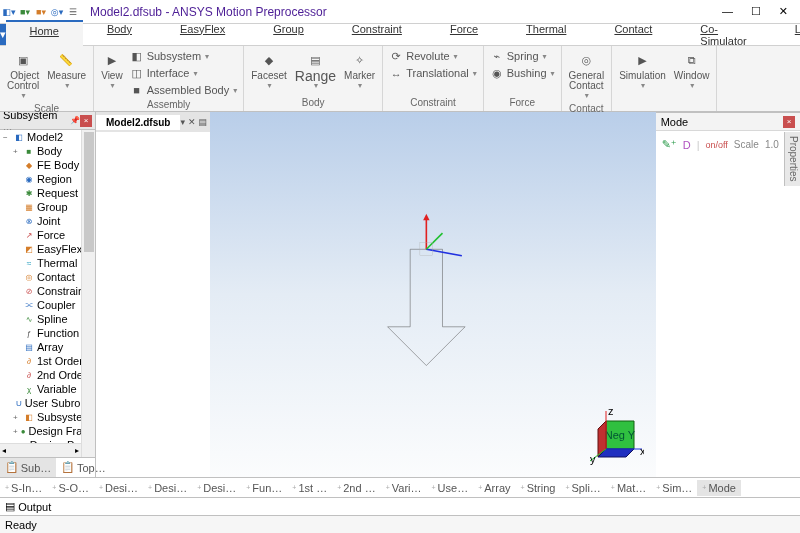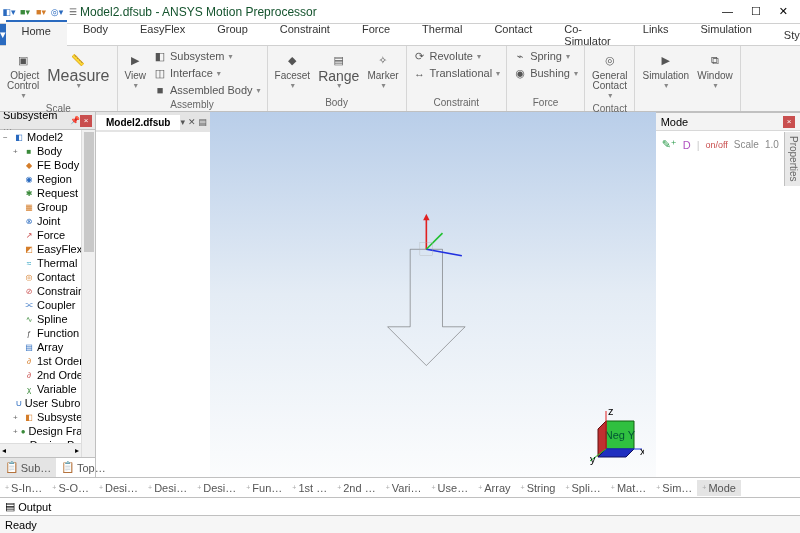--- a/index.html
+++ b/index.html
@@ -1,25 +1,25 @@
 <!DOCTYPE html>
 <html><head>
 <meta charset="utf-8">
 <style>
   * { box-sizing: border-box; margin: 0; padding: 0; font-family: "Segoe UI", Tahoma, sans-serif; font-size: 11px; }
   body { width: 800px; height: 533px; background: #fff; overflow: hidden; display: flex; flex-direction: column; }
   .titlebar { height: 24px; display: flex; align-items: center; padding: 0 2px; border-bottom: 1px solid #d0d0d0; background: #fff; }
   .tb-icons { display: flex; gap: 2px; align-items: center; }
   .tb-icons span { width: 14px; height: 14px; display: inline-flex; align-items: center; justify-content: center; font-size: 9px; color: #444; }
-  .title { font-size: 12px; color: #14532d; }
+  .title { margin-left: 10px; font-size: 12px; color: #4c1d95; }
   .win-controls { margin-left: auto; display: flex; gap: 18px; padding-right: 10px; font-size: 13px; }
   .win-controls span { cursor: pointer; }
   .menubar { height: 22px; display: flex; align-items: center; border-bottom: 1px solid #d0d0d0; background: #fff; }
   .menubar .app-btn { width: 32px; height: 100%; background: #2a6abf; display: flex; align-items: center; justify-content: center; color: #fff; }
-  .menubar .tab { padding: 3px 16px; cursor: pointer; color: #333; }
+  .menubar .tab { padding: 3px 24px; cursor: pointer; color: #333; text-decoration: underline; }
   .menubar .tab.active { background: #f4f4f4; border-top: 2px solid #2a6abf; }
   .menubar .spacer { flex: 1; }
   .info-btn { width: 18px; height: 18px; background: #1e88e5; color: #fff; border-radius: 50%; display: flex; align-items: center; justify-content: center; margin-right: 6px; font-size: 11px; }
   .ribbon { height: 66px; display: flex; background: #f4f4f4; border-bottom: 1px solid #c0c0c0; }
   .rib-group { display: flex; flex-direction: column; border-right: 1px solid #d6d6d6; padding: 2px 4px; }
   .rib-buttons { display: flex; align-items: flex-start; flex: 1; gap: 2px; }
   .rib-btn { display: flex; flex-direction: column; align-items: center; padding: 2px 3px; cursor: pointer; color: #555; }
   .rib-btn .ico { width: 20px; height: 20px; display: flex; align-items: center; justify-content: center; margin-bottom: 1px; }
   .rib-btn-sm { display: flex; align-items: center; gap: 3px; padding: 1px 2px; cursor: pointer; color: #555; white-space: nowrap; }
   .rib-btn-sm .ico { width: 14px; height: 14px; display: flex; align-items: center; justify-content: center; }
@@ -98,21 +98,21 @@
 <div class="ribbon" id="ribbon">
     <div class="rib-group">
       <div class="rib-buttons">
         <div class="rib-btn">
           <div class="ico">▣</div>
           <div style="font-size:10px;line-height:10px;text-align:right">Object<br>Control</div>
           <div class="dd">▾</div>
         </div>
         <div class="rib-btn">
           <div class="ico">📏</div>
-          <div style="font-size:16px;line-height:10px;text-align:left">Measure</div>
+          <div style="font-size:10px;line-height:10px;text-align:left">Measure</div>
           <div class="dd">▾</div>
         </div>
       </div>
       <div class="rib-label">Scale</div>
     </div>
     <div class="rib-group">
       <div class="rib-buttons">
         <div class="rib-btn">
           <div class="ico">▶</div>
           <div style="font-size:10px;line-height:10px;text-align:center">View</div>

